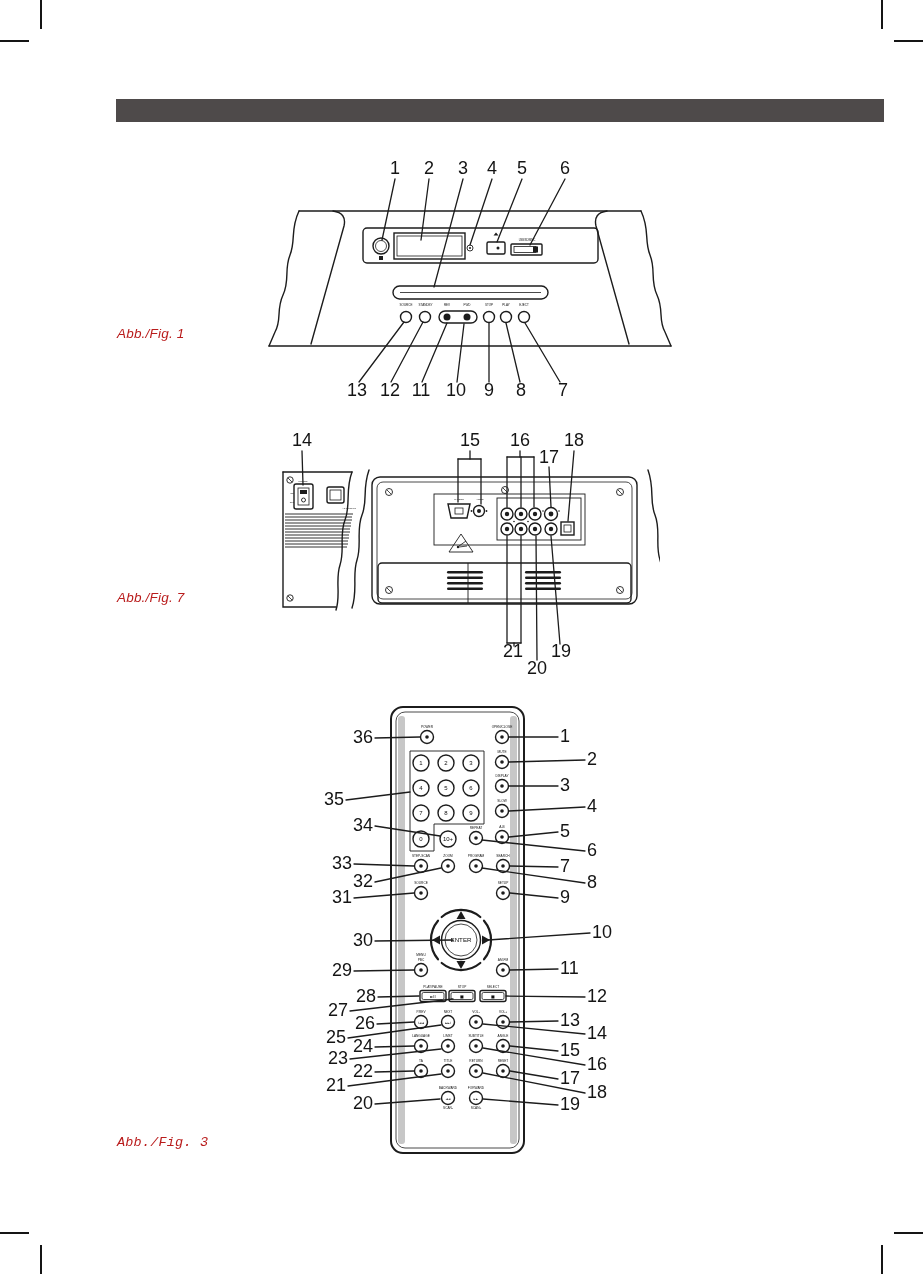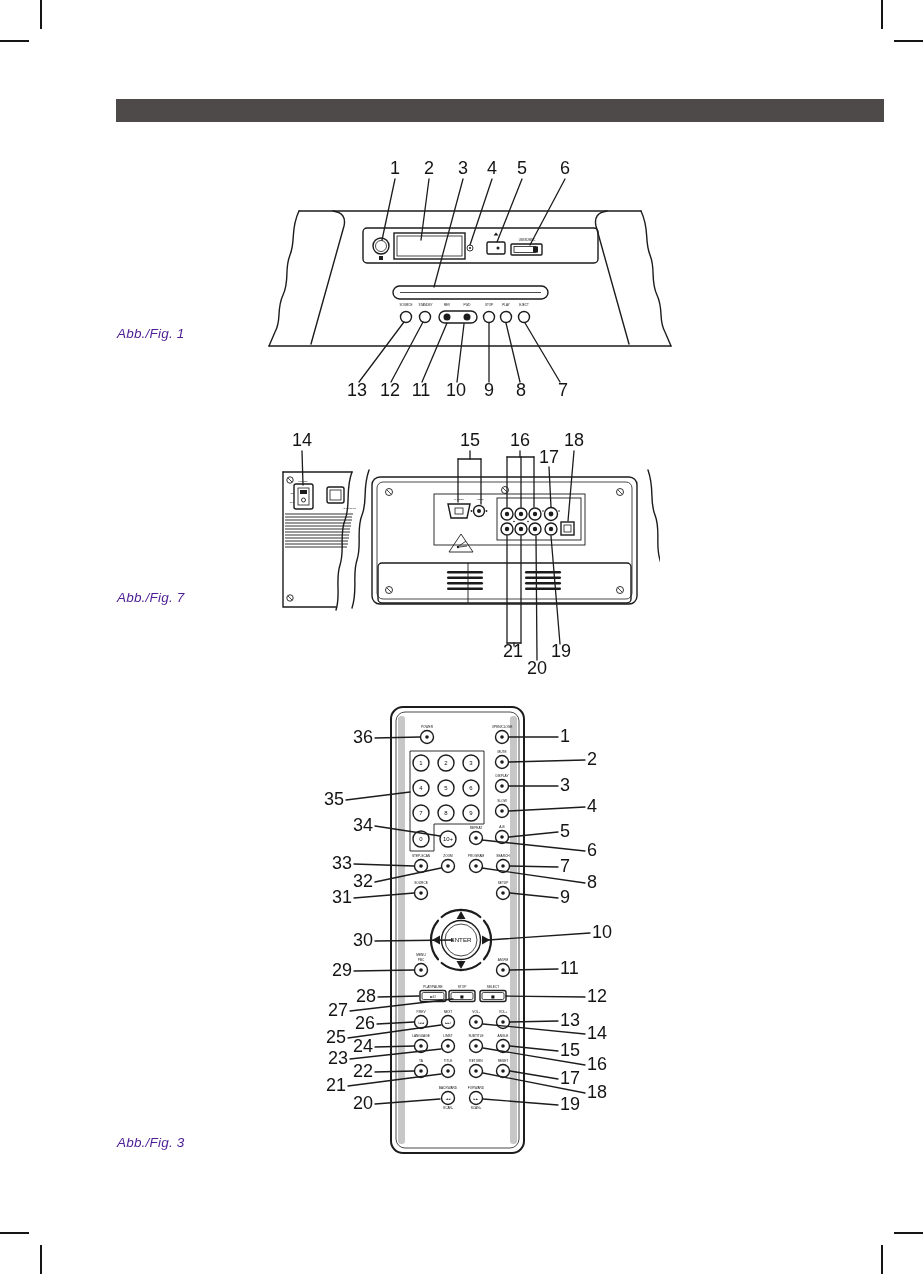--- a/index.html
+++ b/index.html
@@ -1,20 +1,20 @@
 <!DOCTYPE html>
 <html><head>
 <meta charset="utf-8">
 <style>
   html,body{margin:0;padding:0;background:#fff;}
   .page{position:relative;width:923px;height:1274px;background:#ffffff;overflow:hidden;
         font-family:"Liberation Sans",sans-serif;}
   .cropmark{position:absolute;background:#151515;}
   .headerbar{position:absolute;left:116px;top:99px;width:768px;height:23px;background:#4e4a4a;}
-  .caption{position:absolute;left:117px;font-style:italic;font-size:13.5px;color:#4c1d95;
+  .caption{position:absolute;left:117px;font-style:italic;font-size:13.5px;color:#b91c1c;
            font-family:"Liberation Sans",sans-serif;letter-spacing:.2px;}
   .figsvg{position:absolute;}
   
   .ln{stroke:#1c1c1c;fill:none;stroke-width:1.4;stroke-linecap:round;}
   .ln2{stroke:#1c1c1c;fill:none;stroke-width:.9;}
   .btn{fill:#ffffff;stroke:#1c1c1c;stroke-width:1.4;}
   .thin{fill:none;stroke:#1c1c1c;stroke-width:.8;}
   .fill{fill:#1c1c1c;stroke:none;}
   .rail{fill:#c7c7c7;stroke:none;}
   .lead{stroke:#1c1c1c;stroke-width:1.3;fill:none;stroke-linecap:round;}
@@ -35,21 +35,21 @@
   <div class="cropmark" style="left:894px;top:40px;width:29px;height:2px;"></div>
   <div class="cropmark" style="left:40px;top:1245px;width:2px;height:29px;"></div>
   <div class="cropmark" style="left:0;top:1232px;width:29px;height:2px;"></div>
   <div class="cropmark" style="left:881px;top:1245px;width:2px;height:29px;"></div>
   <div class="cropmark" style="left:894px;top:1232px;width:29px;height:2px;"></div>
 
   <div class="headerbar"></div>
 
   <div class="caption" style="top:326px;">Abb./Fig. 1</div>
   <div class="caption" style="top:590px;">Abb./Fig. 7</div>
-  <div class="caption" style="top:1135px;">Abb./Fig. 3</div>
+  <div class="caption" style="top:1135px;font-family:Liberation Mono, monospace;">Abb./Fig. 3</div>
 
   <svg class="figsvg" style="left:240px;top:148px;" width="470" height="260" viewBox="240 148 470 260">
     <g>
       <path class="ln" d="M299,211 L641,211"></path>
       <path class="ln" d="M269,346 L671,346"></path>
       <path class="ln" d="M299,211 C290,230 296,240 290,255 C284,270 290,280 283,295 C276,310 282,320 275,332 L269,346"></path>
       <path class="ln" d="M641,211 C650,230 644,240 650,255 C656,270 650,280 657,295 C664,310 658,320 665,332 L671,346"></path>
       <path class="ln" d="M333,211 Q347,213 344,226 L311,344"></path>
       <path class="ln" d="M607,211 Q593,213 596,226 L629,344"></path>
     </g>

